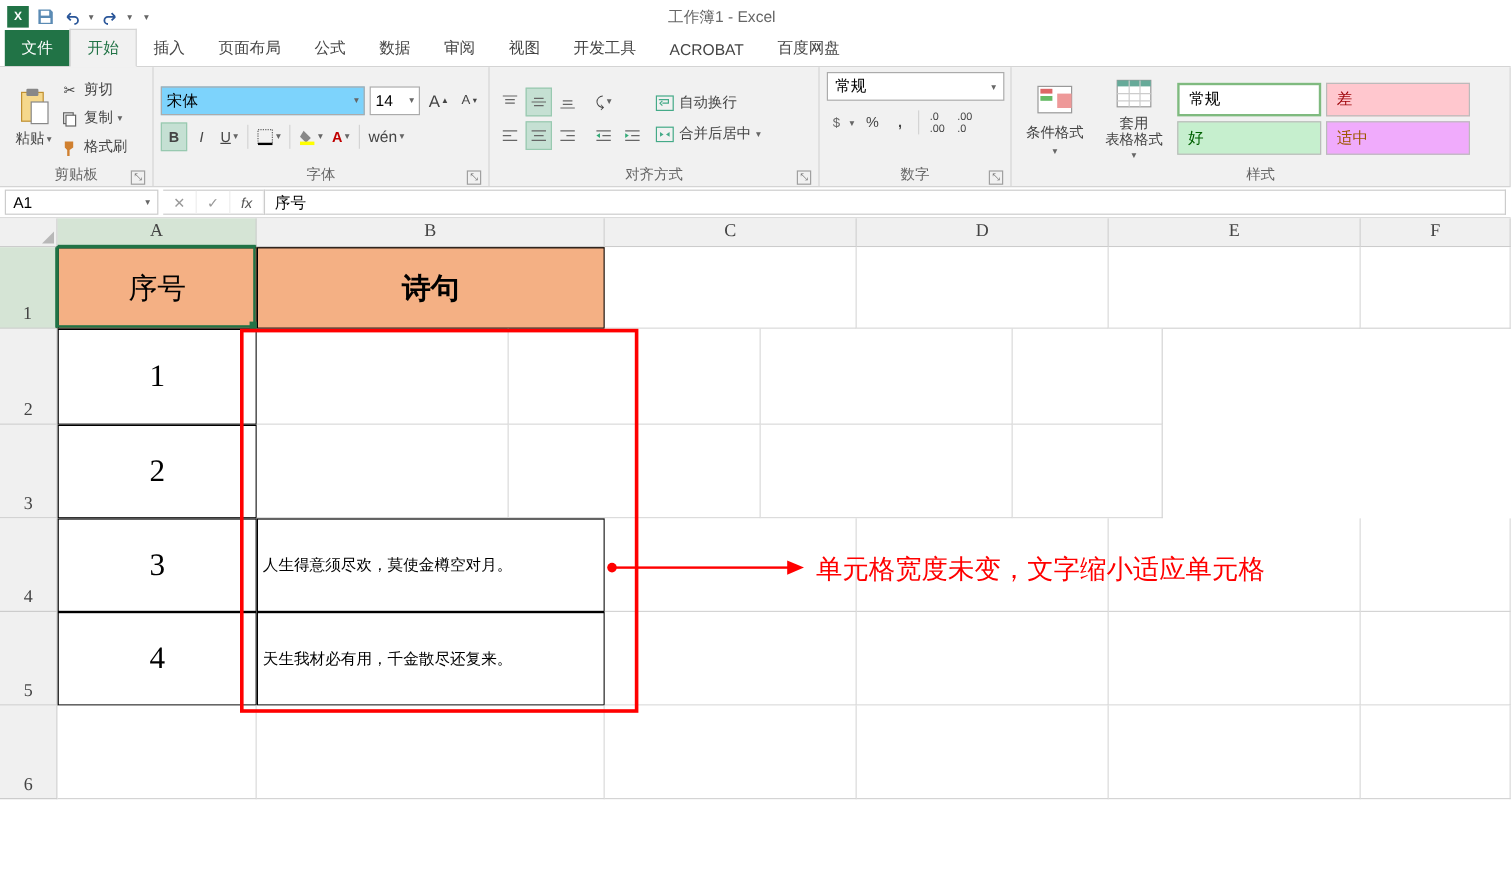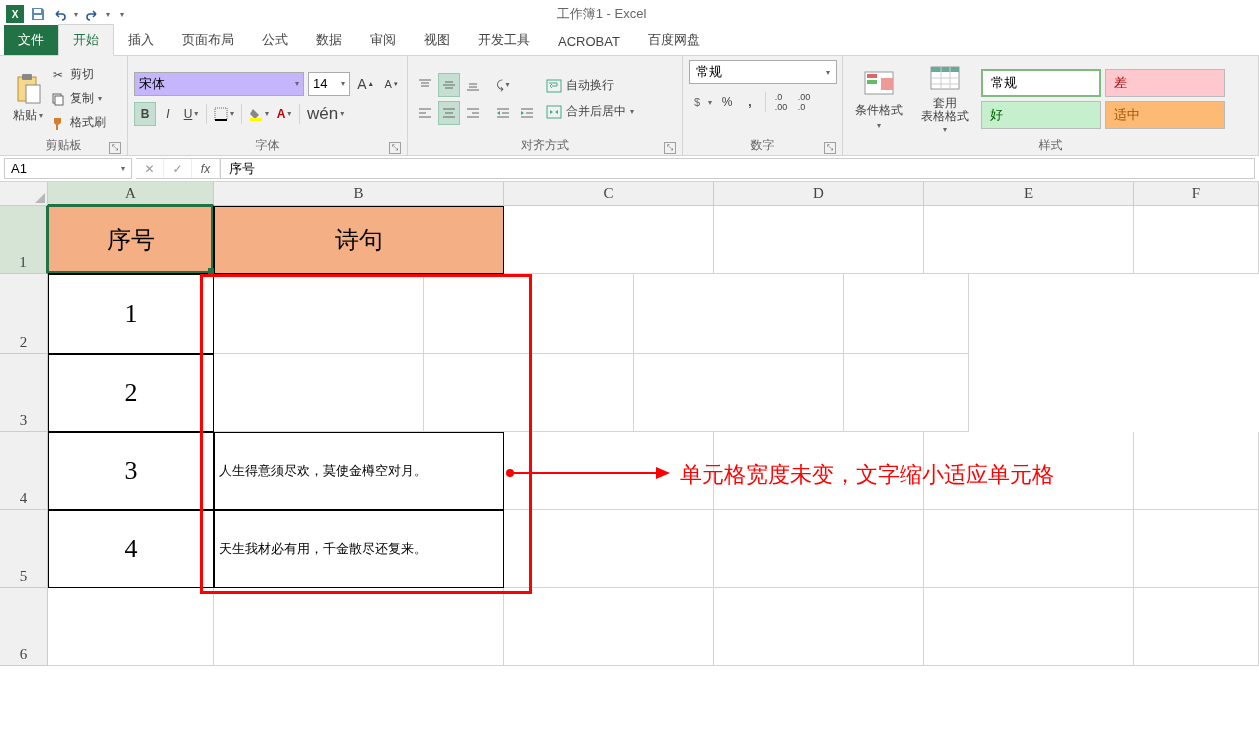--- a/index.html
+++ b/index.html
@@ -26,40 +26,40 @@
   .group-label .launcher { position:absolute; right:0; bottom:1px; width:12px; height:12px; border:1px solid #a0a0a0; font-size:8px; display:flex; align-items:center; justify-content:center; color:#666;}
   
   .big-btn { display:flex; flex-direction:column; align-items:center; justify-content:center; padding:2px 6px; gap:2px; color:#444;}
   .big-btn .ico { width:32px; height:32px; display:flex; align-items:center; justify-content:center;}
   
   .stack { display:flex; flex-direction:column; gap:2px; justify-content:center;}
   .stack .row { display:flex; align-items:center; gap:4px; font-size:12px; color:#444; height:22px;}
   .mini-ic { width:16px; height:16px; display:flex; align-items:center; justify-content:center;}
   
   .font-row { display:flex; gap:4px; align-items:center; margin-bottom:6px;}
-  .font-combo { width:170px; height:24px; border:1px solid #ababab; background:#c4b5fd; display:flex; align-items:center; padding:0 4px; font-size:13px; justify-content:space-between;}
+  .font-combo { width:170px; height:24px; border:1px solid #ababab; background:#7dd3fc; display:flex; align-items:center; padding:0 4px; font-size:13px; justify-content:space-between;}
   .size-combo { width:42px; height:24px; border:1px solid #ababab; background:#fff; display:flex; align-items:center; padding:0 4px; font-size:13px; justify-content:space-between;}
   .dd-arrow { font-size:8px; color:#666;}
   .btn-row { display:flex; gap:1px; align-items:center;}
   .btn { min-width:22px; height:24px; display:flex; align-items:center; justify-content:center; color:#444; padding:0 3px; gap:2px;}
   .btn.bold { background:#c5e0d3; border:1px solid #98c9b0;}
   .sep { width:1px; height:20px; background:#d4d4d4; margin:0 3px;}
 
   .align-grid { display:flex; flex-direction:column; gap:4px;}
   .align-grid .r { display:flex; gap:2px;}
 
   .num-combo { width:148px; height:24px; border:1px solid #ababab; background:#fff; display:flex; align-items:center; padding:0 6px; justify-content:space-between; font-size:13px;}
 
   .style-cells { display:flex; flex-direction:column; gap:4px;}
   .style-row { display:flex; gap:4px;}
   .style-cell { width:120px; height:28px; border:1px solid #bbb; display:flex; align-items:center; padding:0 8px; font-size:13px;}
   .s-normal { background:#fff; border:2px solid #7fba7f;}
   .s-bad { background:#ffc7ce; color:#9c0006;}
   .s-good { background:#c6efce; color:#006100;}
-  .s-neutral { background:#fdba74; color:#9c5700;}
+  .s-neutral { background:#f0abfc; color:#9c5700;}
 
   
   .formula-bar { height:26px; border-bottom:1px solid #d4d4d4; display:flex; align-items:stretch;}
   .name-box { width:128px; border:1px solid #ccc; margin:2px 4px 2px 4px; background:#fff; display:flex; align-items:center; padding:0 6px; justify-content:space-between; font-size:13px;}
   .fb-btns { display:flex; align-items:center; border:1px solid #ccc; border-left:none; margin:2px 0;}
   .fb-btn { width:28px; display:flex; align-items:center; justify-content:center; color:#999; border-right:1px solid #eee; height:100%;}
   .fb-input { flex:1; border:1px solid #ccc; border-left:none; margin:2px 4px 2px 0; background:#fff; display:flex; align-items:center; padding:0 8px; font-size:13px;}
 
   
   .grid-area { display:flex; }
@@ -222,21 +222,21 @@
               <rect x="1" y="11" width="12" height="3" fill="#ffff00"></rect>
             </svg>
             <span class="dd-arrow">▾</span>
           </div>
         <div class="btn">
             <span style="color:#c00000;font-weight:bold;">A</span>
             <span class="dd-arrow">▾</span>
           </div>
         <div class="sep"></div>
         <div class="btn">
-            <span style="font-size:17px;">wén</span>
+            <span style="font-size:13px;">wén</span>
             <span class="dd-arrow">▾</span>
           </div>
       </div>
     </div>
     <div class="group-label"><span>字体</span><span class="launcher">⤡</span></div>
   </div>
 
   <div class="group" style="width:275px;">
     <div class="group-body" style="gap:8px;">
       <div class="align-grid">
@@ -453,21 +453,21 @@
       <div class="col-h" style="width:290px;">B</div>
       <div class="col-h" style="width:210px;">C</div>
       <div class="col-h" style="width:210px;">D</div>
       <div class="col-h" style="width:210px;">E</div>
       <div class="col-h" style="width:125px;">F</div>
     </div>
     <div class="cells">
 
       <div class="cell-row">
         <div class="cell data-header" style="width:166px;height:68px;">序号</div>
-        <div class="cell data-header" style="width:290px;height:68px;">诗句</div>
+        <div class="cell data-header" style="width:290px;height:68px;font-weight:bold;">诗句</div>
         <div class="cell" style="width:210px;height:68px;"></div>
         <div class="cell" style="width:210px;height:68px;"></div>
         <div class="cell" style="width:210px;height:68px;"></div>
         <div class="cell" style="width:125px;height:68px;"></div>
       </div>
 
       <div class="cell-row">
         <div class="cell data-cell data-num" style="width:166px;height:80px;">1</div>
         <div class="cell" style="width:210px;height:80px;"></div>
         <div class="cell" style="width:210px;height:80px;"></div>

